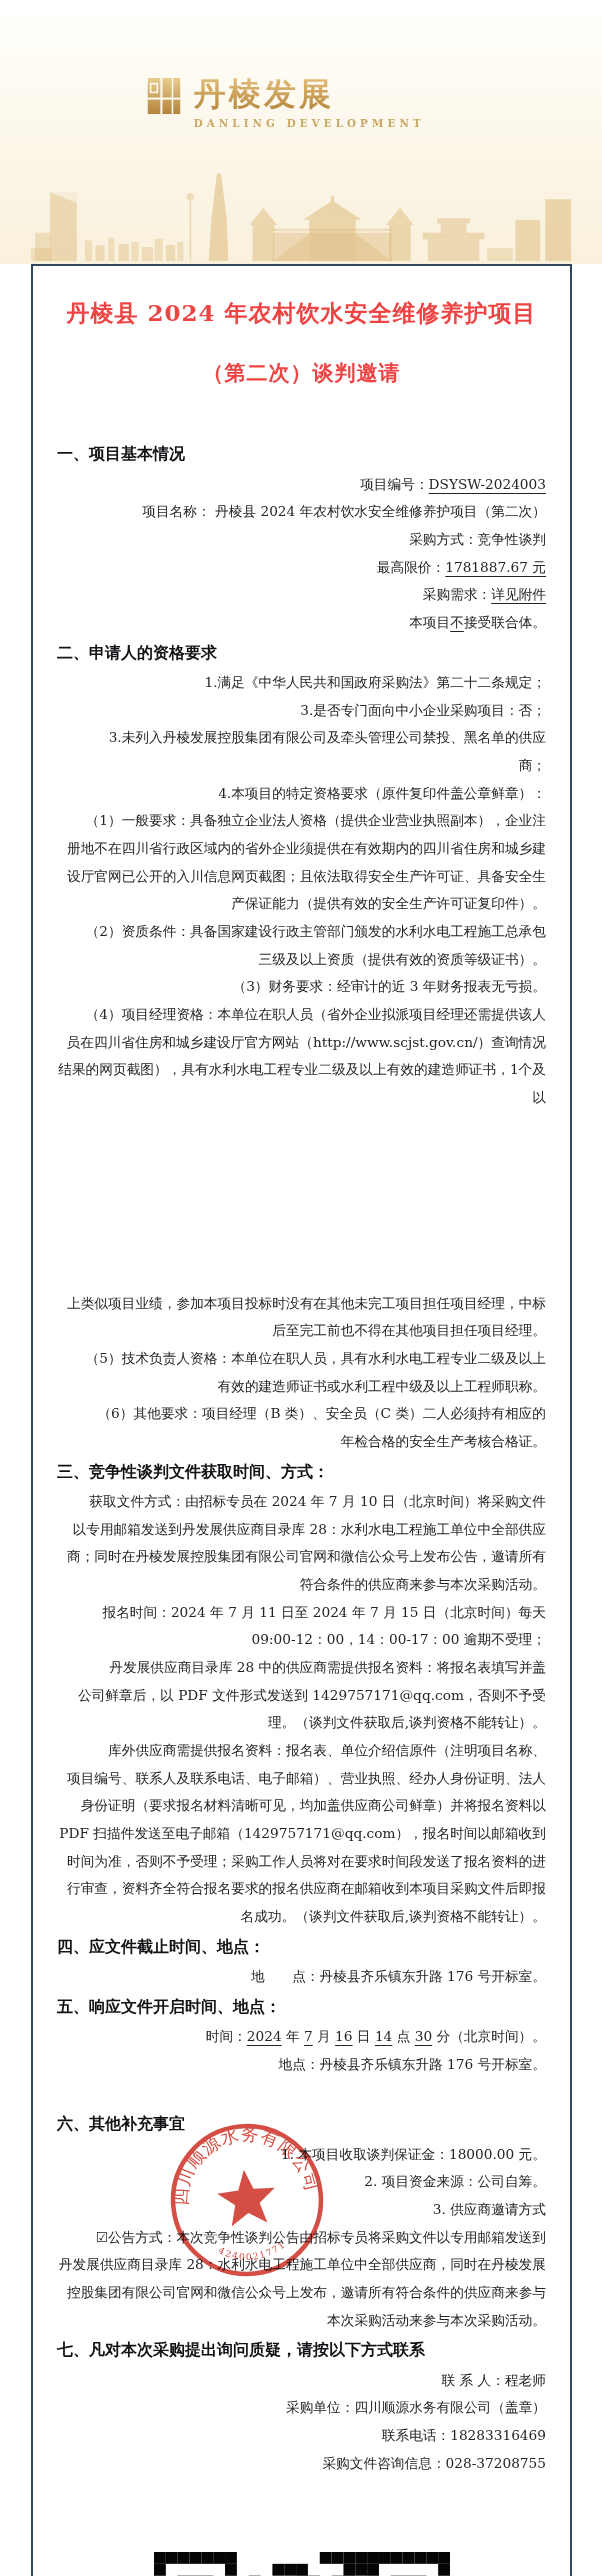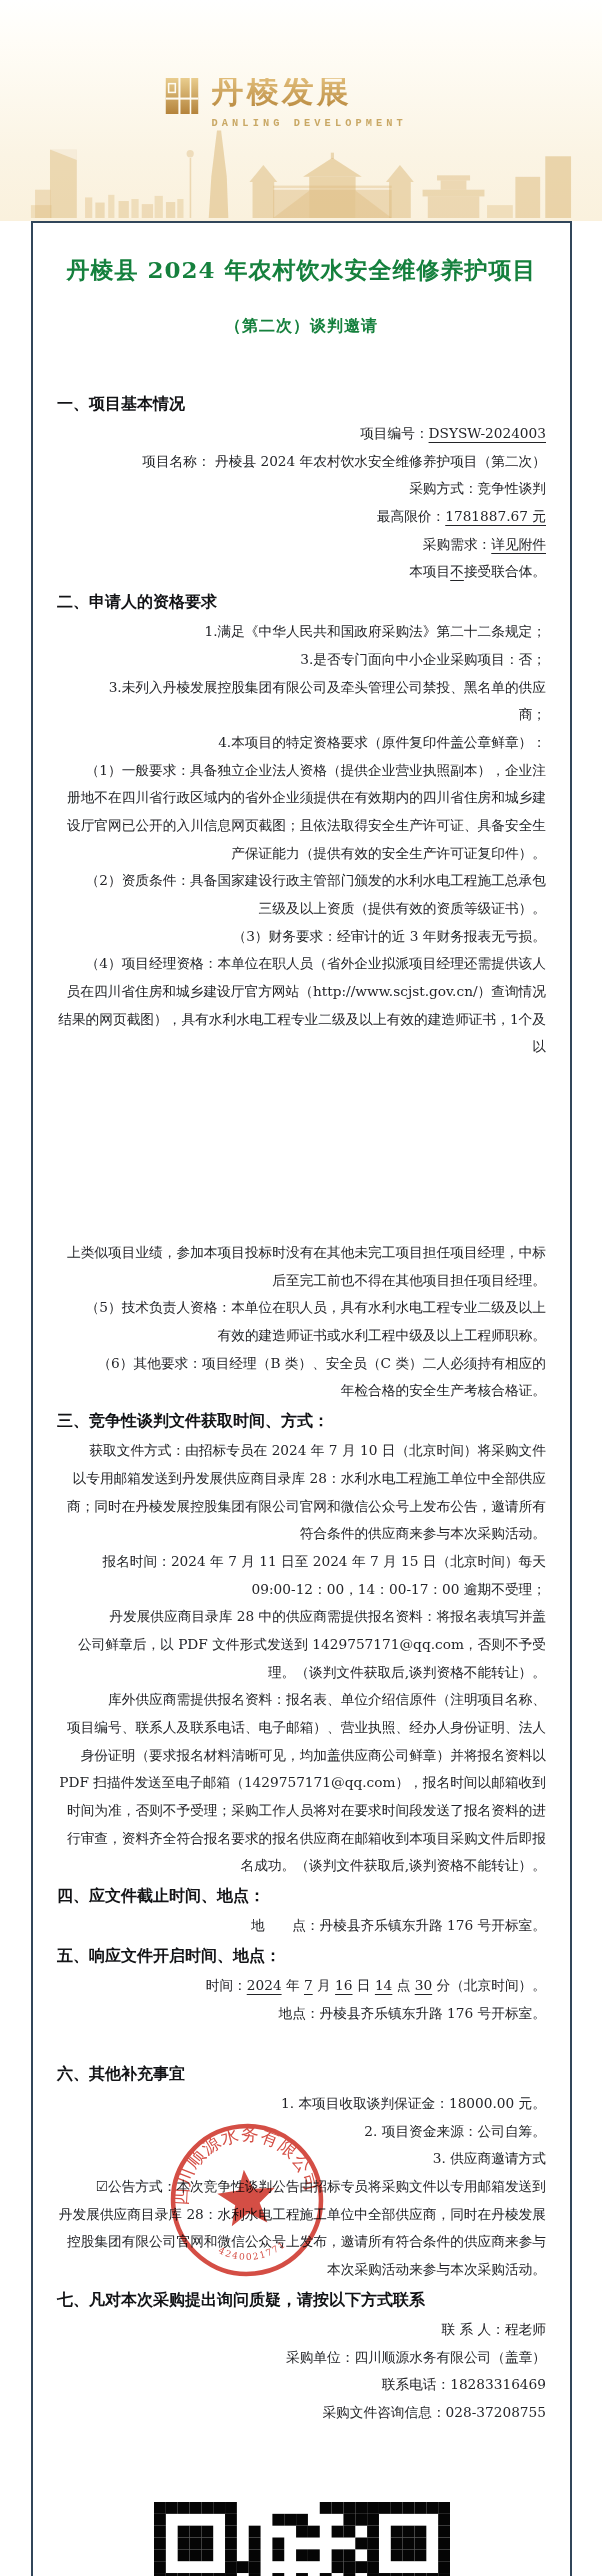--- a/index.html
+++ b/index.html
@@ -3,43 +3,42 @@
 <meta charset="utf-8">
 <style>
   html,body{margin:0;padding:0;}
   body{
     width:603px;height:2926px;overflow:hidden;position:relative;
     background:#ffffff;color:#1f2023;
     font-family:"DejaVu Serif","Liberation Serif",serif;
   }
   
   .header{
-    height:221px;position:relative;overflow:hidden;
+    height:264px;position:relative;overflow:hidden;
     background:linear-gradient(180deg,#ffffff 0%,#fffdf7 18%,#fbf4e4 70%,#faf1dd 100%);
-    font-family:Liberation Mono, monospace;
   }
   .logo-row{display:flex;justify-content:center;align-items:flex-start;gap:13.4px;padding-top:78px;transform:translateX(-15.5px);}
   .logo-icon{flex:0 0 auto;}
   .logo-cn{
     font-size:32px;font-weight:600;letter-spacing:3.1px;line-height:1;
     color:#c49a52;
     background:linear-gradient(180deg,#e0bc79 0%,#b8893f 100%);
     -webkit-background-clip:text;background-clip:text;-webkit-text-fill-color:transparent;
   }
   .logo-en{font-size:10.3px;letter-spacing:4.1px;color:#c9a865;margin-top:7.2px;font-weight:600;}
   .skyline{position:absolute;left:0;bottom:3.1px;width:100%;height:90px;display:block;}
   
   .doc-box{
     box-sizing:border-box;margin:0 31px;height:2591px;overflow:hidden;
     border:2.1px solid #31465a;background:#fff;
     padding:26px 24px 0 24px;position:relative;
   }
-  .doc-title{margin:3.1px 0 49px 0;text-align:center;font-weight:600;color:#15803d;}
+  .doc-title{margin:3.1px 0 49px 0;text-align:center;font-weight:600;color:#ef4444;}
   .doc-title .t1{font-size:23px;line-height:1.55;letter-spacing:1px;}
-  .doc-title .t2{font-size:16px;line-height:1.55;letter-spacing:1px;margin-top:26px;}
+  .doc-title .t2{font-size:21px;line-height:1.55;letter-spacing:1px;margin-top:26px;}
   .p{font-size:13.7px;line-height:2.02;text-indent:2em;color:#232428;text-align:right;}
   .p.ni{text-indent:0;}
   .h{font-size:16px;line-height:2.02;font-weight:bold;text-indent:0;color:#121316;}
   .u{text-decoration:underline;text-underline-offset:3.6px;text-decoration-thickness:1px;}
   .b{font-weight:normal;margin-left:16px;}
   .gap-a{height:178px;}
   .gap-b{height:30px;}
   
   .qr-wrap{margin-top:75px;display:flex;flex-direction:column;align-items:center;}
   

